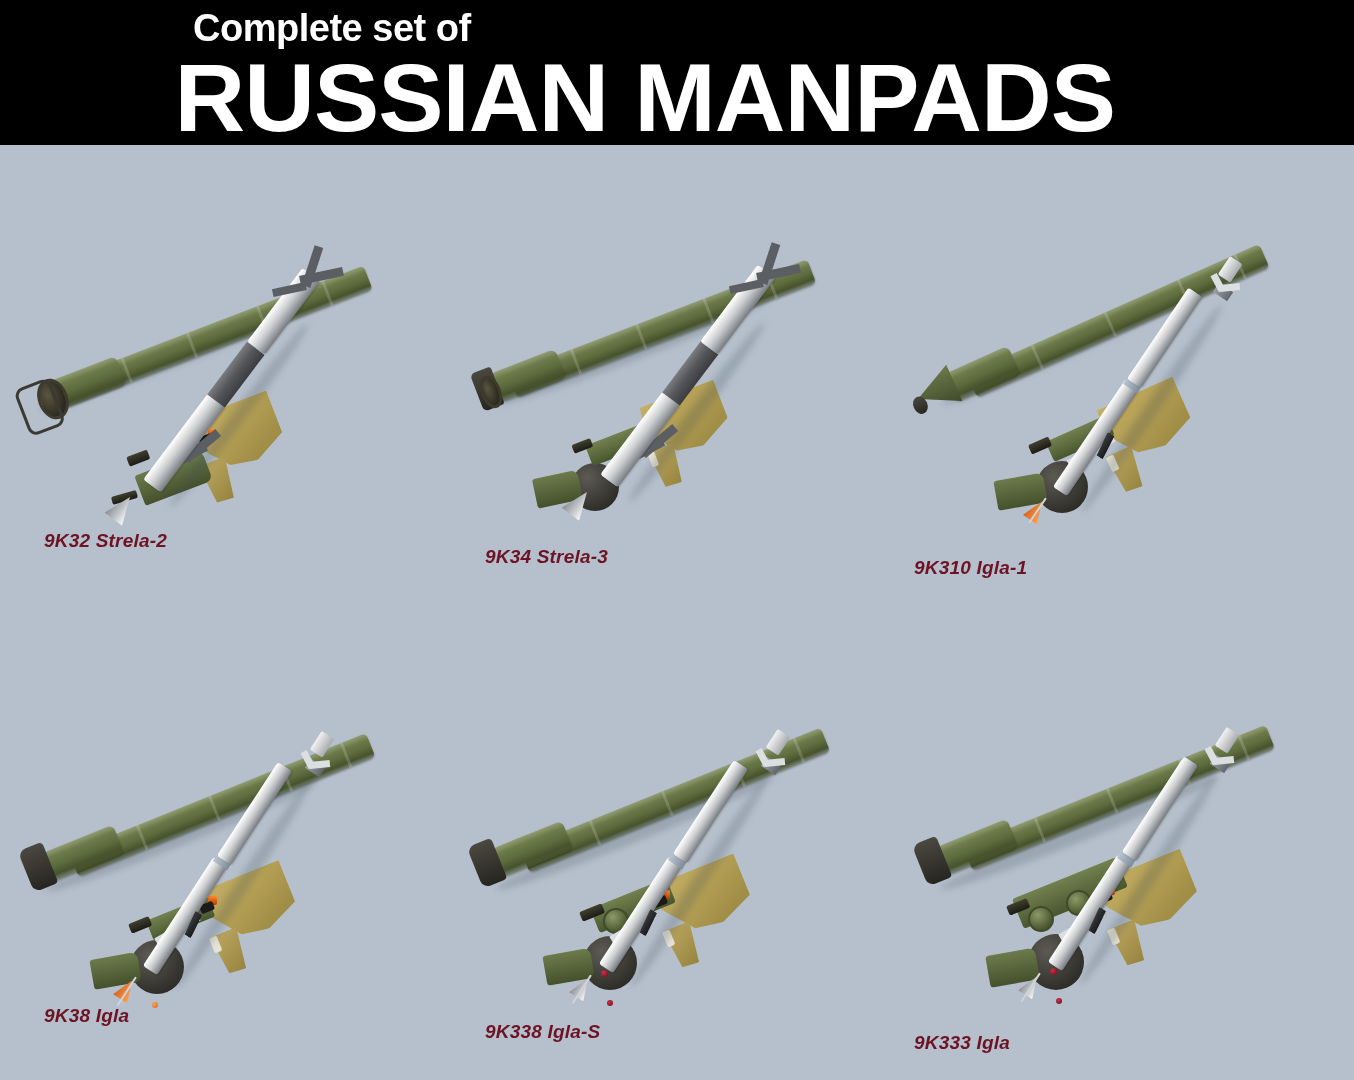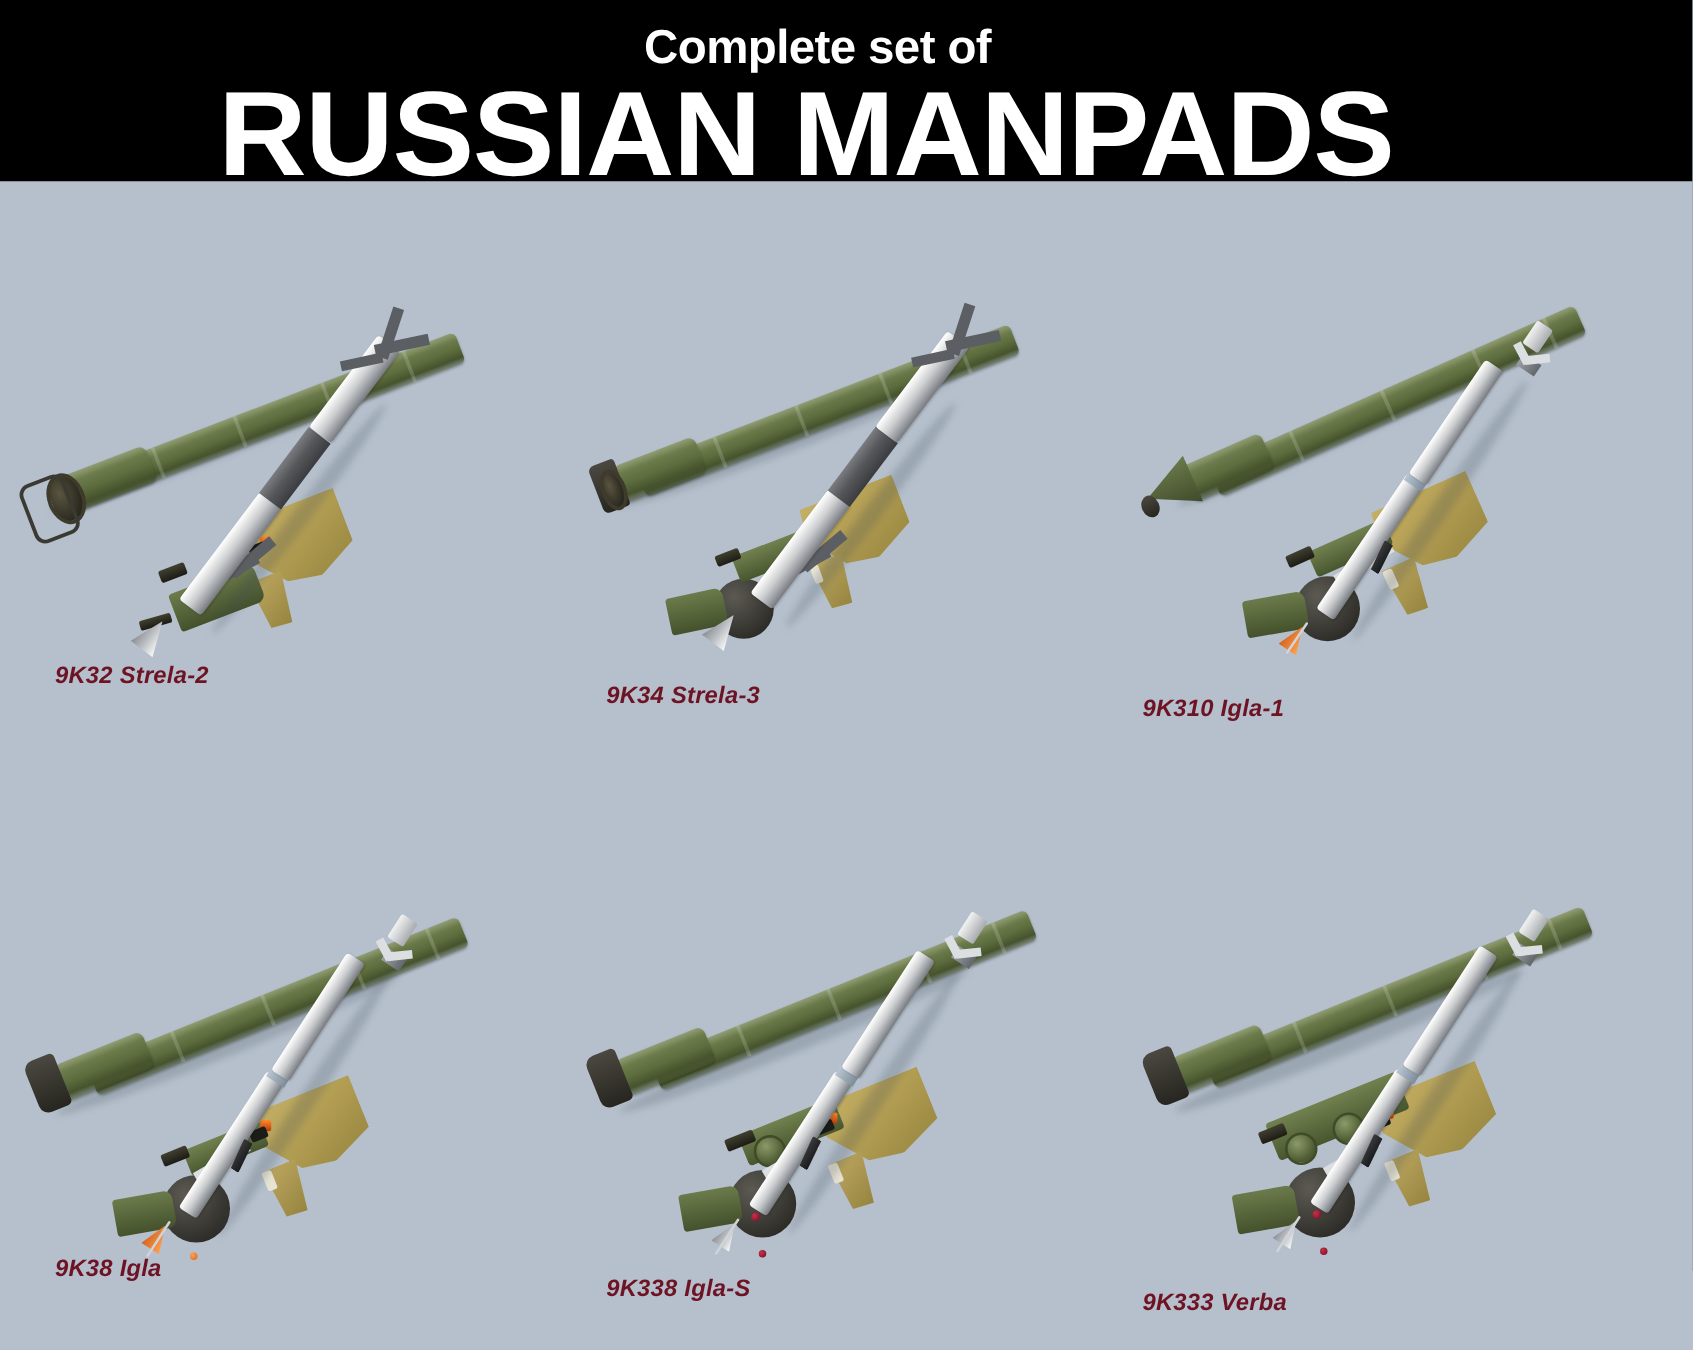--- a/index.html
+++ b/index.html
@@ -10,21 +10,21 @@
     width:1354px; height:1080px; overflow:hidden; position:relative;
   }
   #sheet{ position:absolute; left:0; top:0; width:1354px; height:1080px; background:#b5c0cc; }
 
   
   #header{
     position:absolute; left:0; top:0; width:1354px; height:145px;
     background:#000; overflow:hidden;
   }
   #header .inner{
-    position:absolute; right:239px; top:10px; text-align:center;
+    position:absolute; right:239px; top:0; text-align:left;
   }
   #subtitle{
     color:#ffffff; font-weight:bold; font-size:38px; line-height:44px;
     letter-spacing:-0.5px; margin-top:6px; white-space:nowrap;
     font-family:"Liberation Sans", sans-serif;
   }
   #maintitle{
     color:#ffffff; font-weight:bold; font-size:96px; line-height:96px;
     letter-spacing:-1px; white-space:nowrap; transform:scaleX(1.02);
     transform-origin:right center;
@@ -495,17 +495,17 @@
           <div class="mnose" style="left:135px; top:356px; width:22px; height:17px; transform:rotate(123deg);"></div>
           <div class="mtip" style="left:138px; top:360px; width:34px; height:2px; transform:rotate(123deg); background:#d0d3d7;"></div>
           <div class="mtip-red" style="left:148px; top:356px; width:7px; height:7px;"></div>
           <div class="mtip-red" style="left:154px; top:386px; width:6px; height:6px;"></div>
           <div class="mcollar" style="left:315px; top:148px; width:11px; height:17px; transform:rotate(-57deg);"></div>
           <div class="mtail" style="left:319px; top:130px; width:22px; height:15px; transform:rotate(-57deg);"></div>
           <div class="fin light" style="left:312px; top:146px; width:20px; height:7px; transform:rotate(-6deg);"></div>
           <div class="fin light" style="left:314px; top:148px; width:18px; height:7px; transform:rotate(-118deg);"></div>
         </div>
       </div>
-      <div class="label">9K333 Verba</div>
+      <div class="label">9K333 Igla</div>
     </div>
 
   </div>
 </div>
 
 </body></html>

